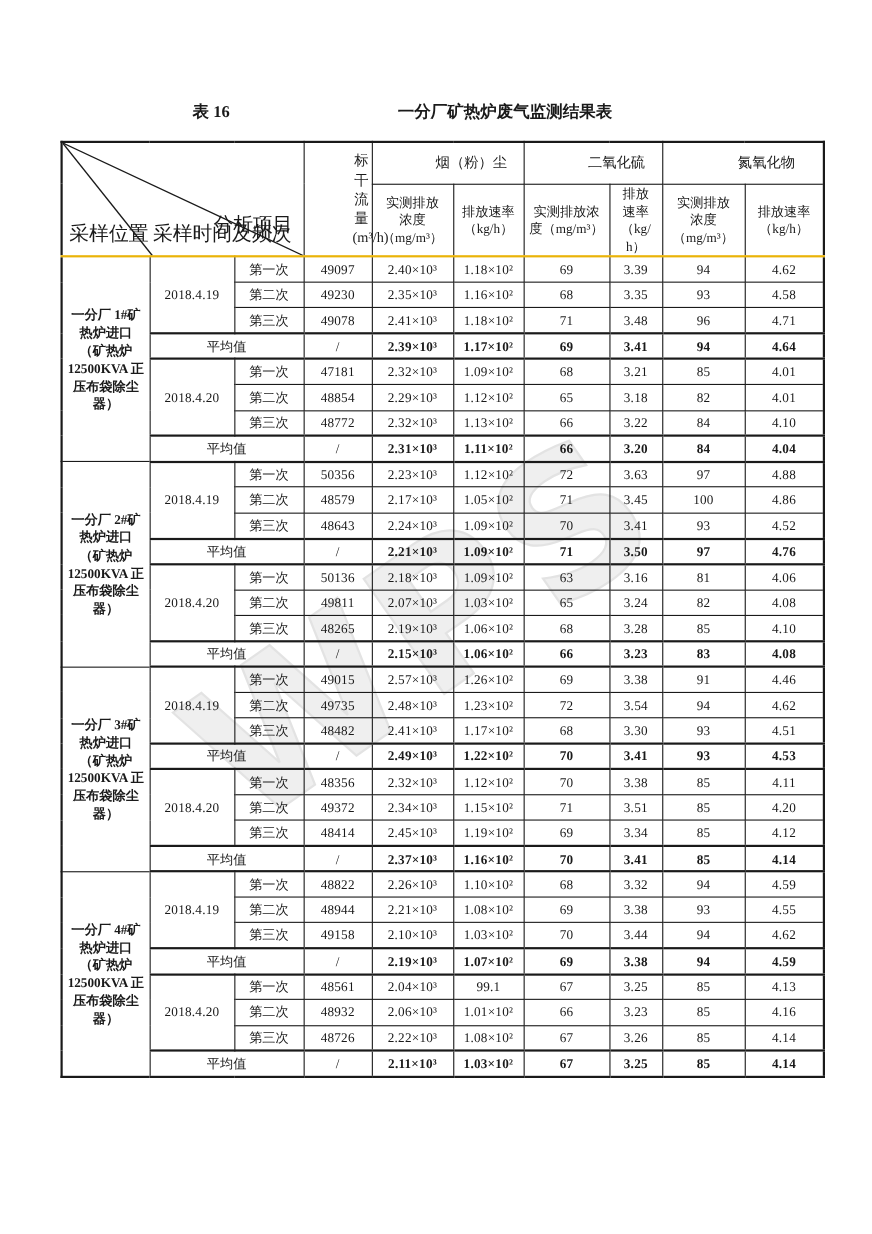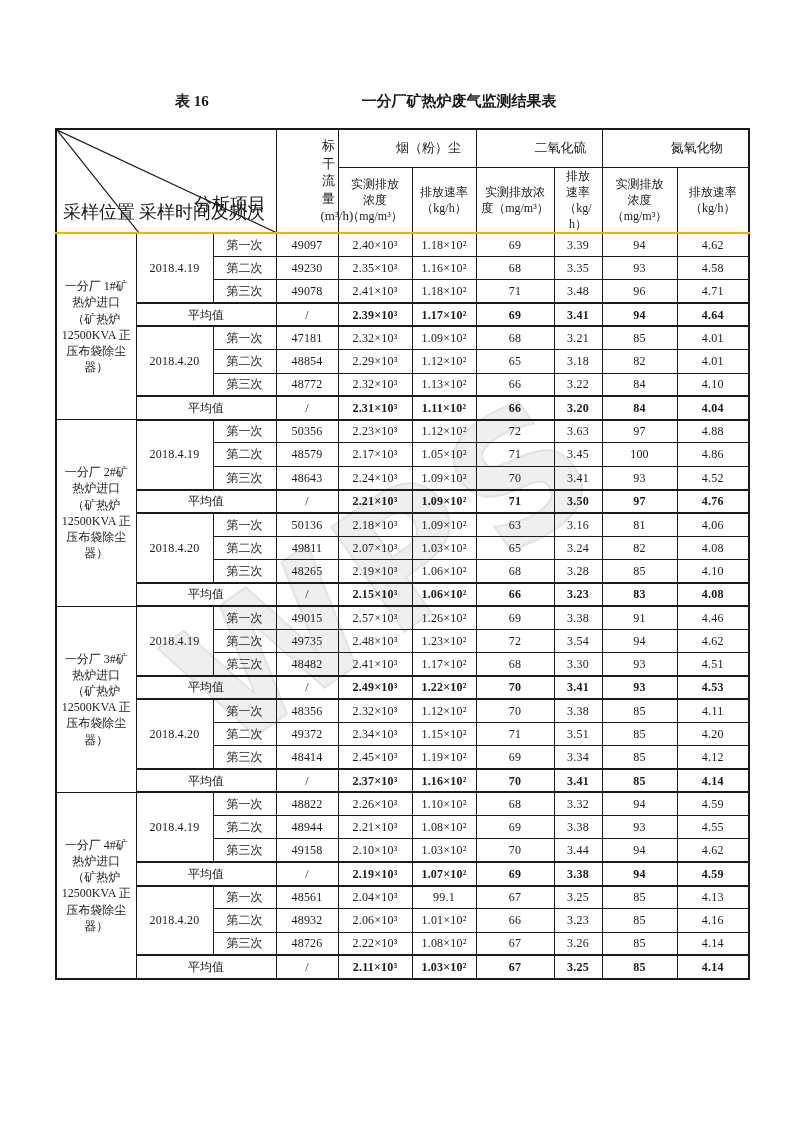--- a/index.html
+++ b/index.html
@@ -52,21 +52,21 @@
     white-space: pre-line;
     line-height: 1.35;
   }
   table.monitor { border: 2px solid #1a1a1a; }
   tr.h1 td { height: 38px; font-size: 13px; padding-left: 44px; }
   tr.h2 td { height: 62px; font-size: 12px; }
   tr.h2 { border-bottom: 2px solid #eab308; }
   tr.data-row { height: 23.3px; }
   tr.avg-row { height: 23.3px; }
   tr.avg-row td { border-top: 2px solid #1a1a1a; border-bottom: 2px solid #1a1a1a; }
-  td.loc-cell { font-size: 12px; line-height: 1.5; }
+  td.loc-cell { font-size: 12px; line-height: 1.5; font-weight: bold; }
   td.num { font-size: 12px; letter-spacing: 0.2px; }
   td.bold { font-weight: bold; }
   td.corner { position: relative; padding: 0; }
   td.corner svg { position: absolute; left: 0; top: 0; width: 100%; height: 100%; }
   .corner-lbl { position: absolute; font-size: 18px; white-space: nowrap; margin-top: 32px; }
   .lbl-top    { left: 137px; top: 30px; }
   .lbl-left   { left: 6px;  bottom: 8px; }
   .lbl-bottom { left: 82px; bottom: 8px; }
 
   .page-number {

